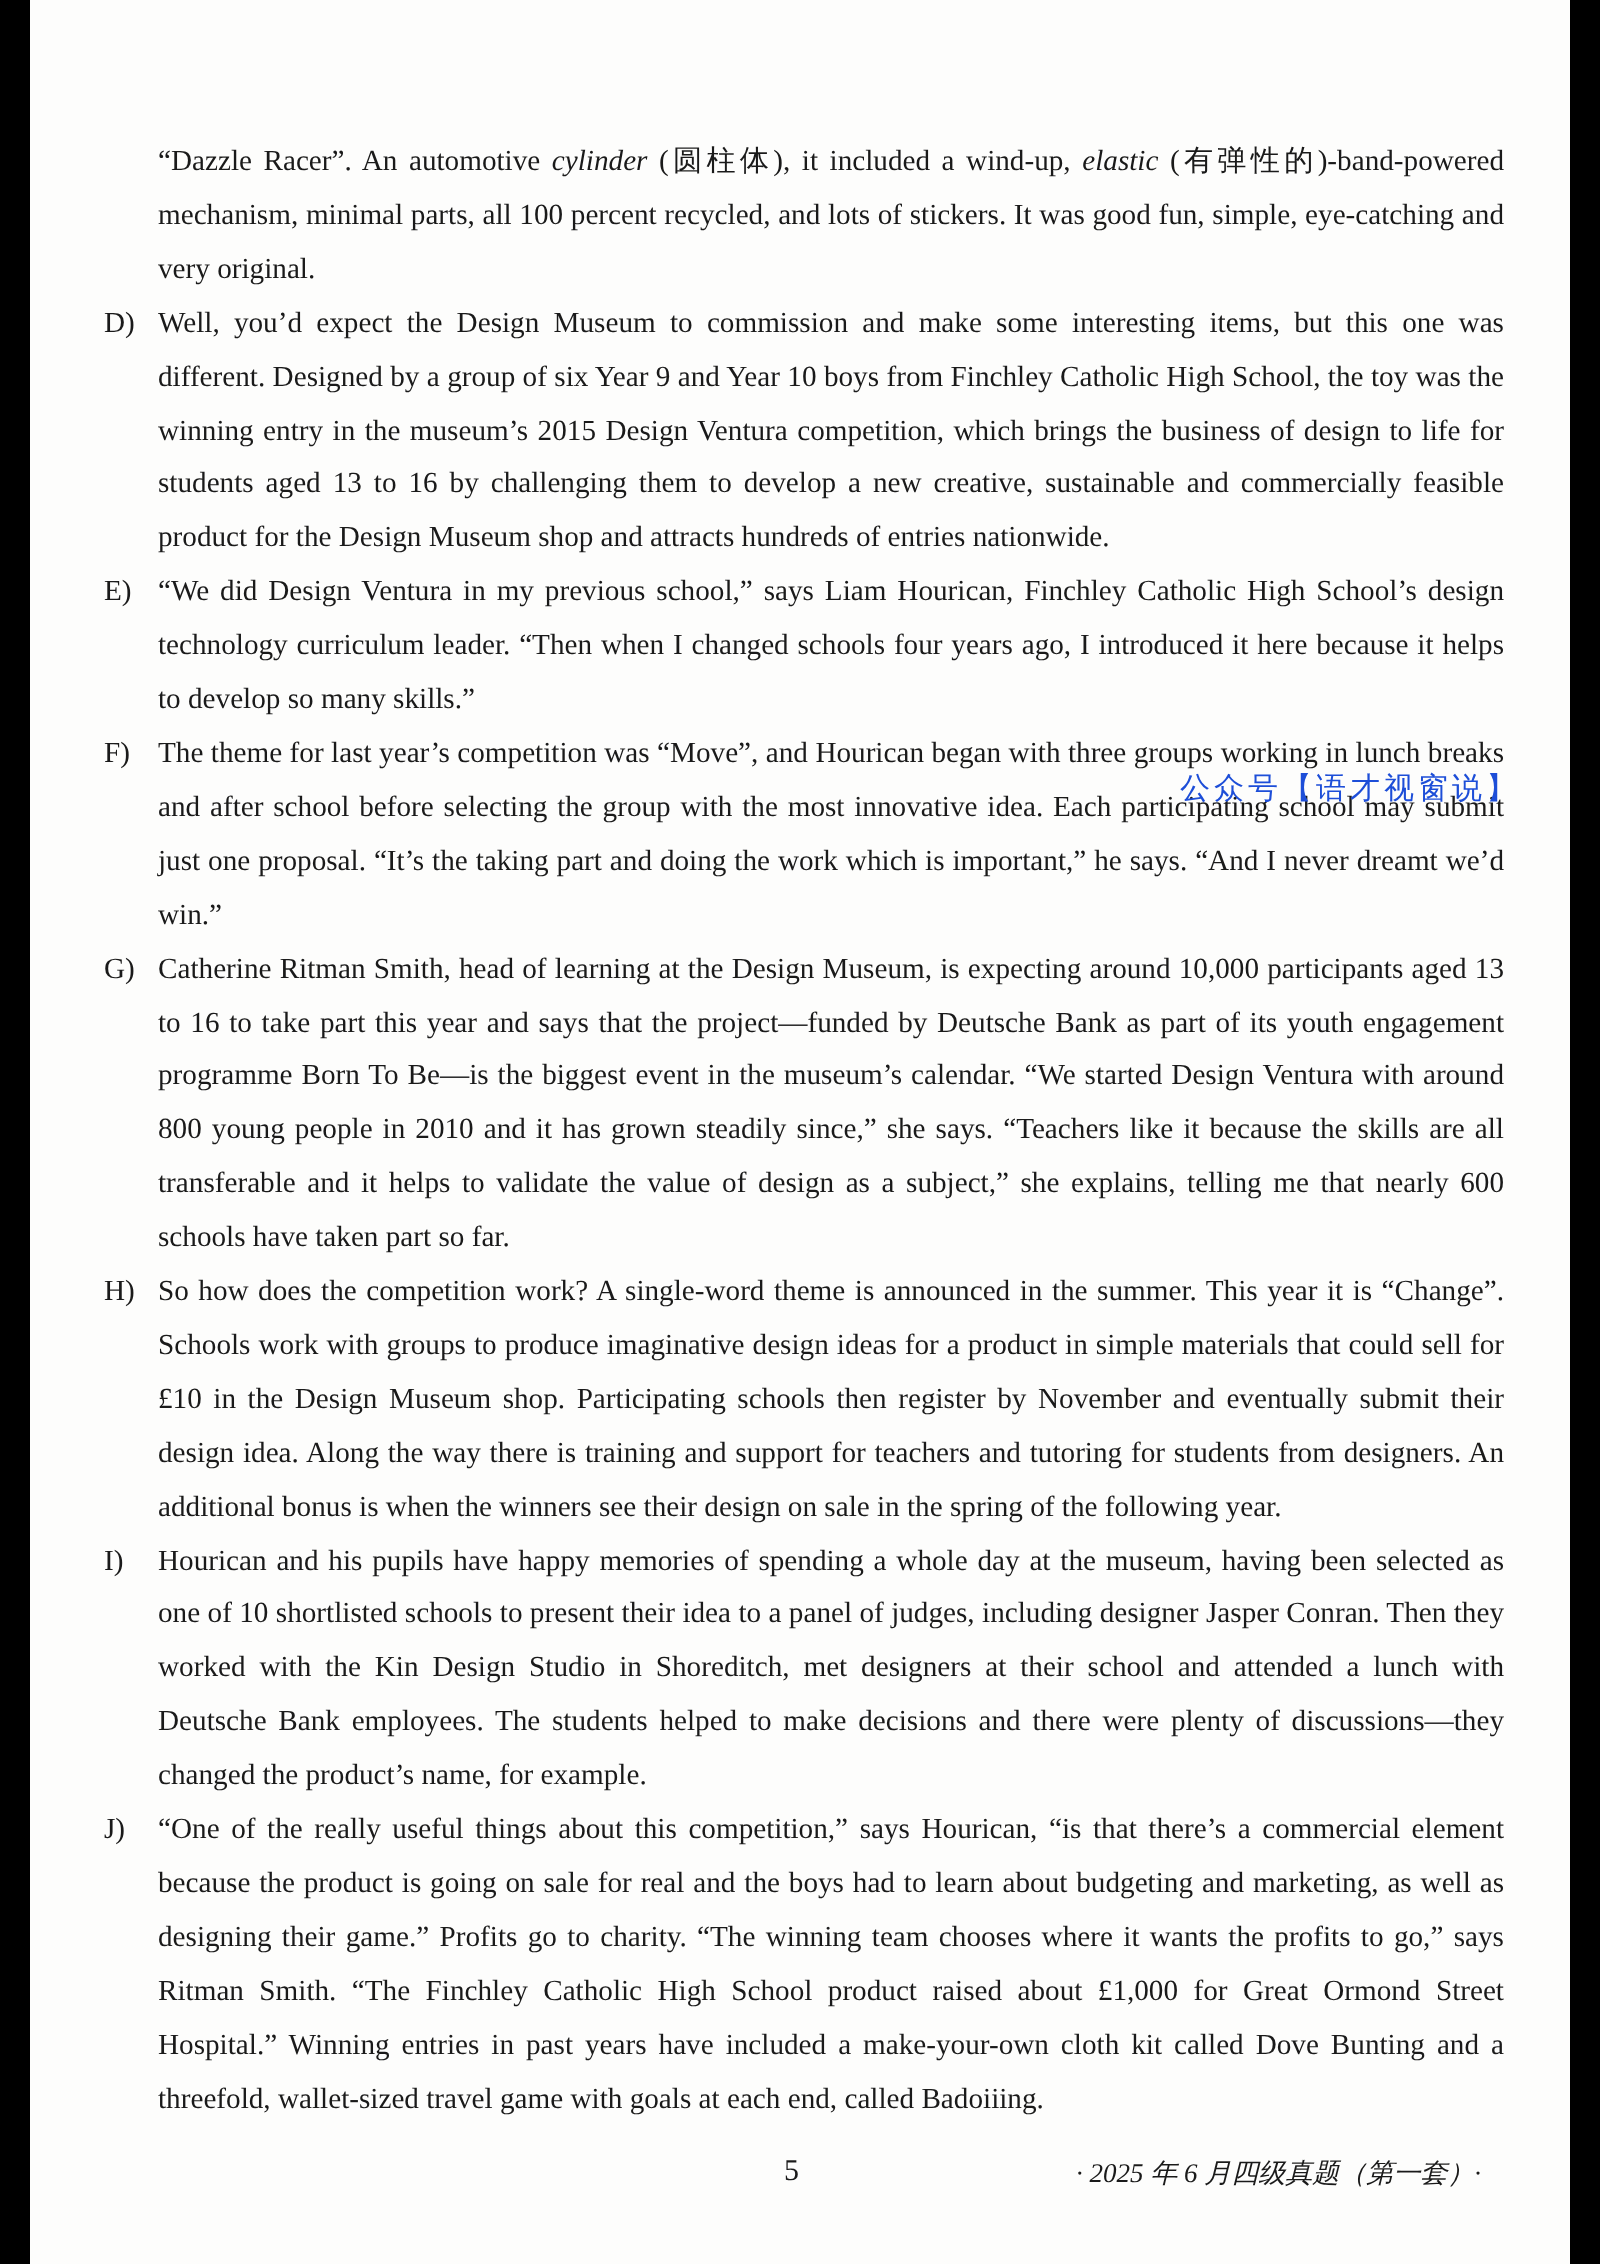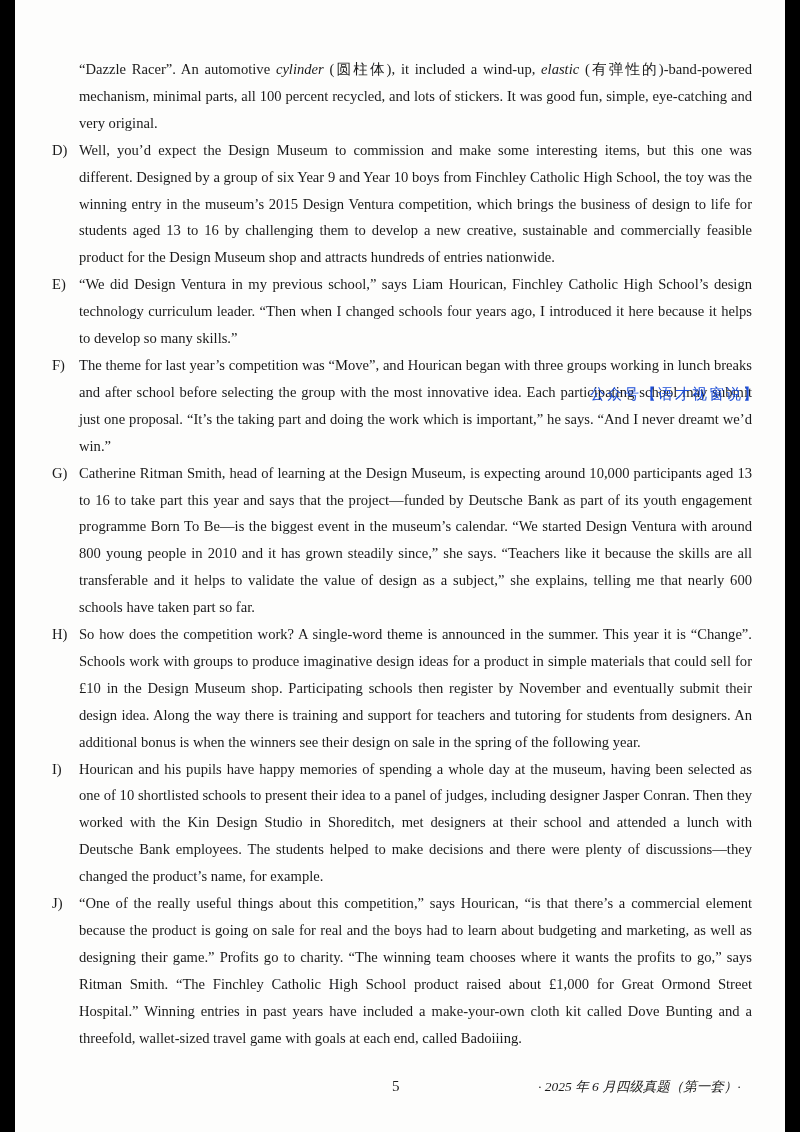--- a/index.html
+++ b/index.html
@@ -14,21 +14,21 @@
     font-family: "Liberation Serif", "DejaVu Serif", serif;
     color: #1a1a1a;
   }
   .content {
     position: absolute; left: 37px; top: 56px; width: 700px;
     font-size: 14.6px; line-height: 26.9px;
     text-align: justify;
   }
   .para { position: relative; padding-left: 27px; margin: 0; }
   .para .label { position: absolute; left: 0; top: 0; }
-  .para.cont { padding-left: 27px; }
+  .para.cont { padding-left: 27px; margin-top: 12px; }
   .para p { margin: 0; text-align: justify; }
   .watermark {
     position: absolute; left: 575px; top: 385px;
     font-size: 15px; color: #1d4ed8; letter-spacing: 2px;
     font-family: "DejaVu Sans", sans-serif;
   }
   .footer {
     position: absolute; top: 1078px; left: 0; width: 770px;
     font-size: 15px; color: #1a1a1a;
   }

